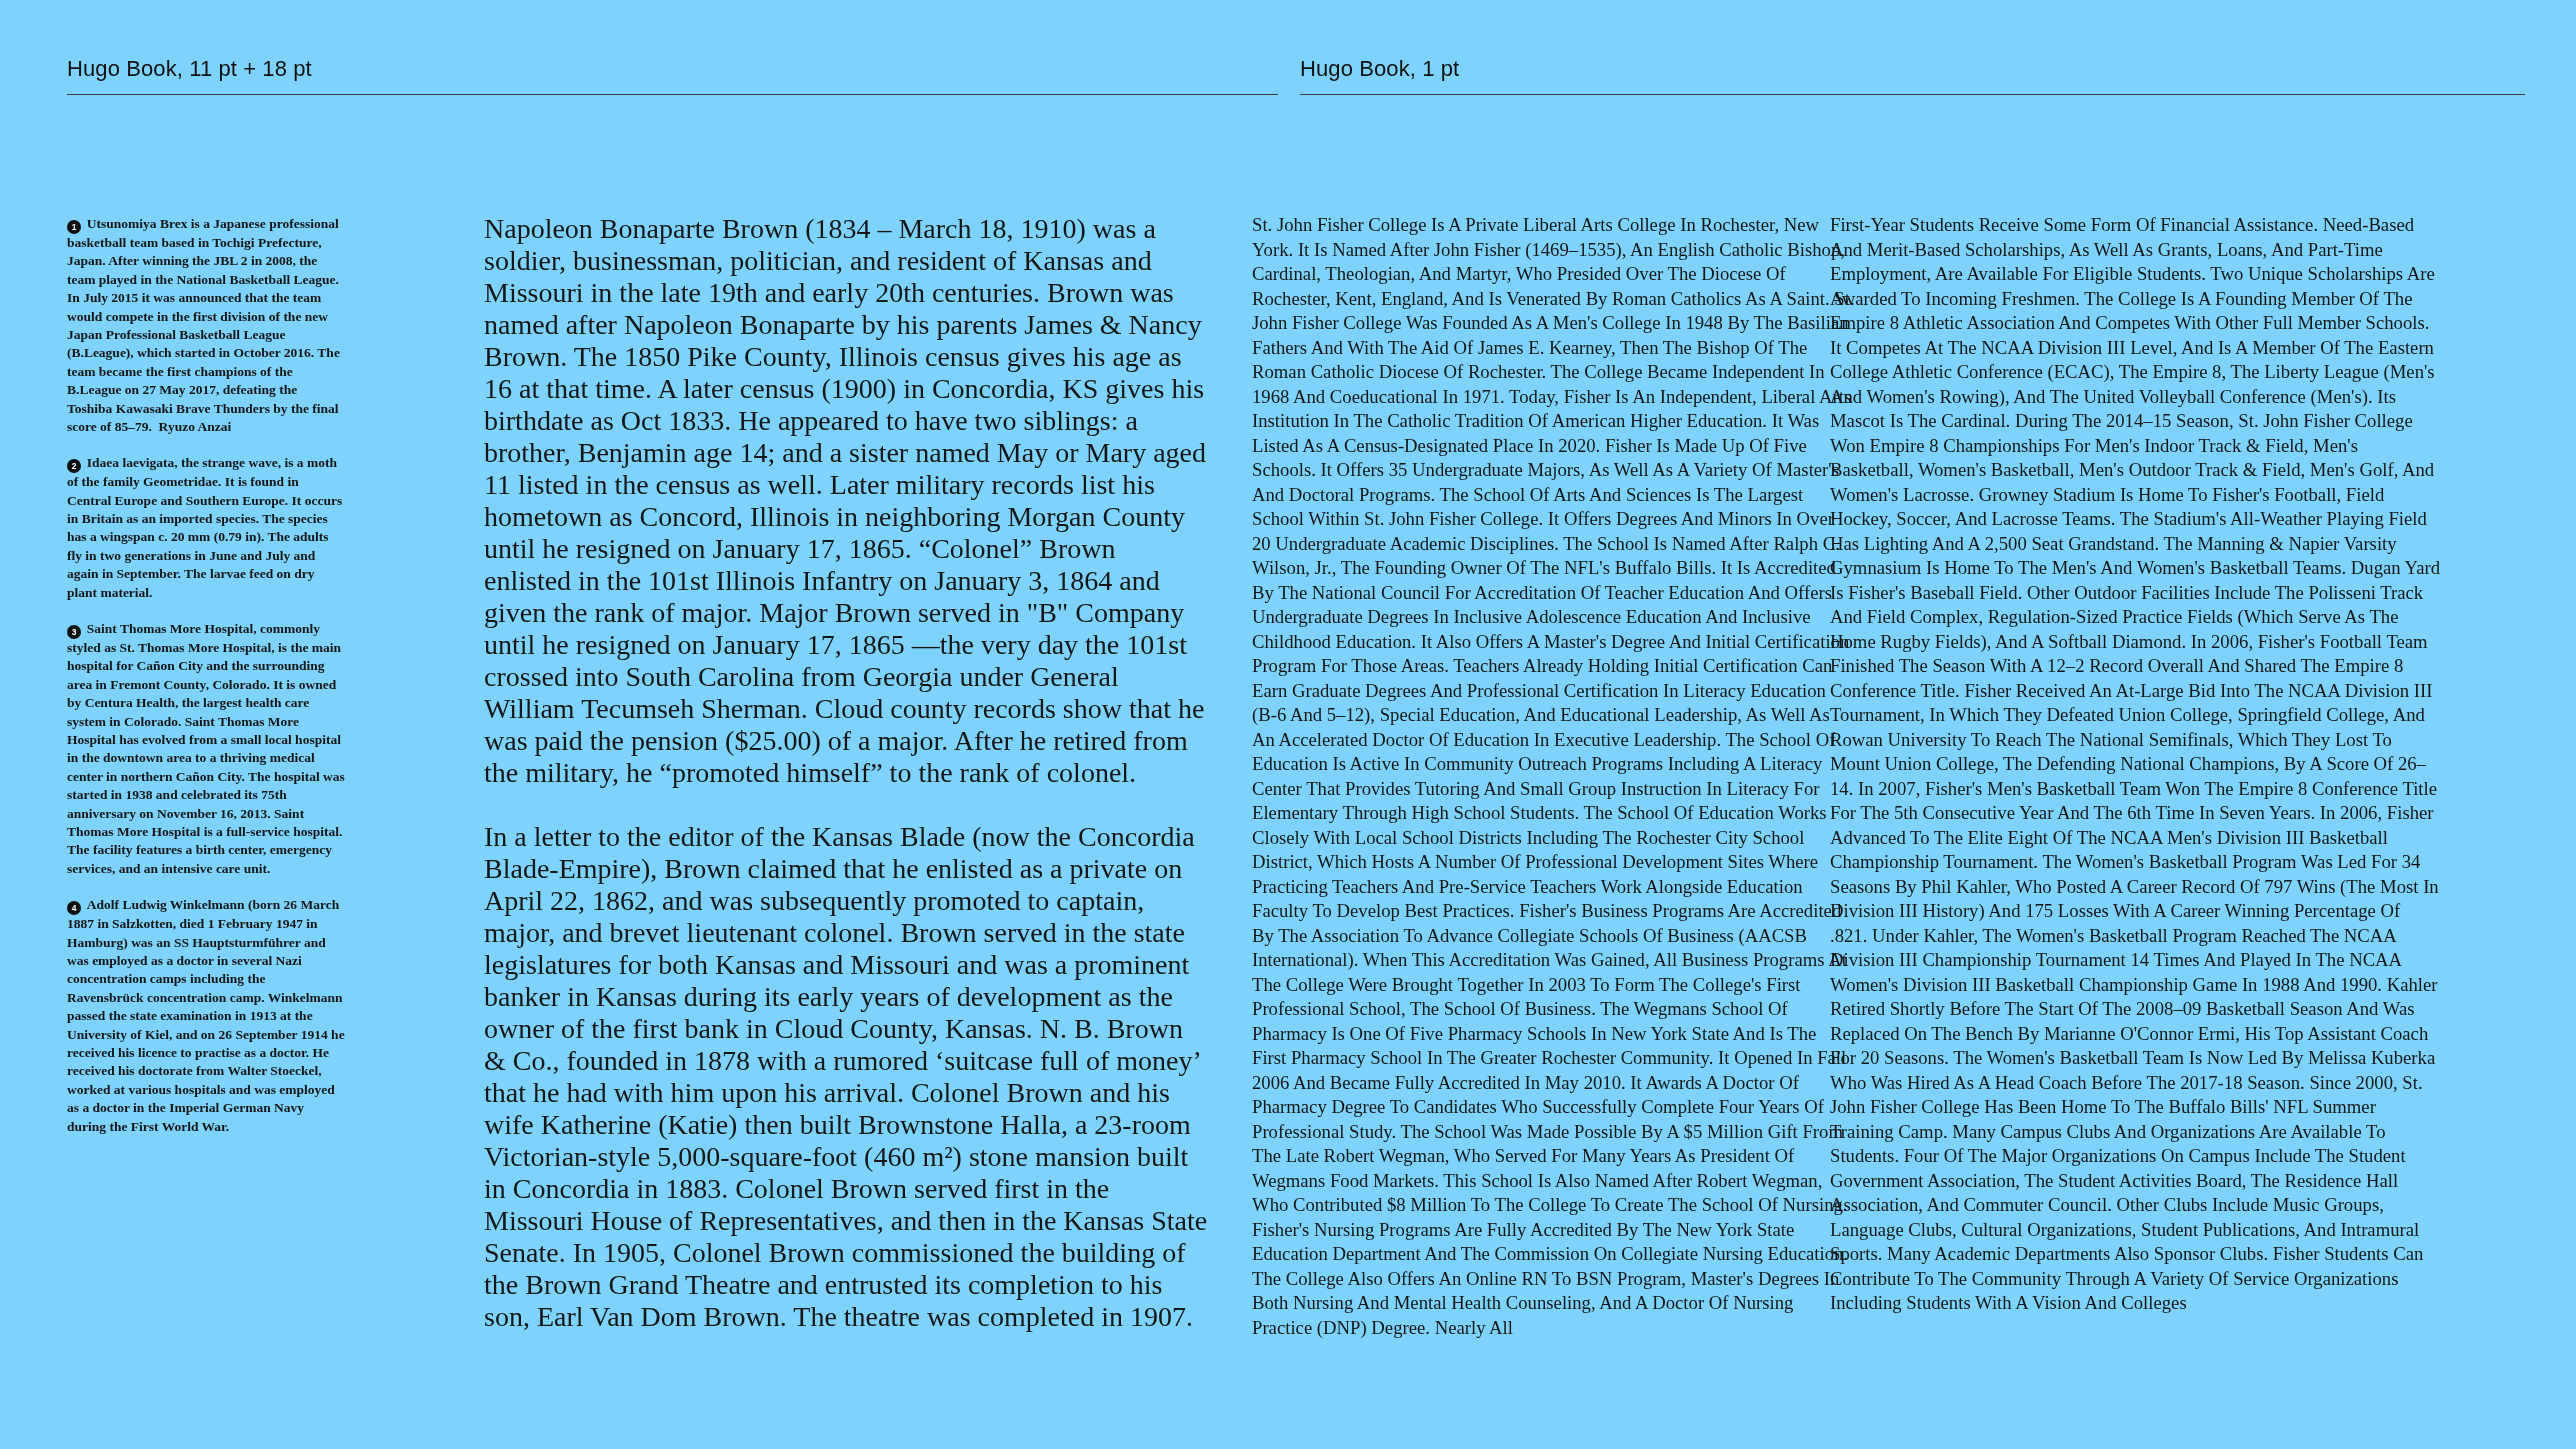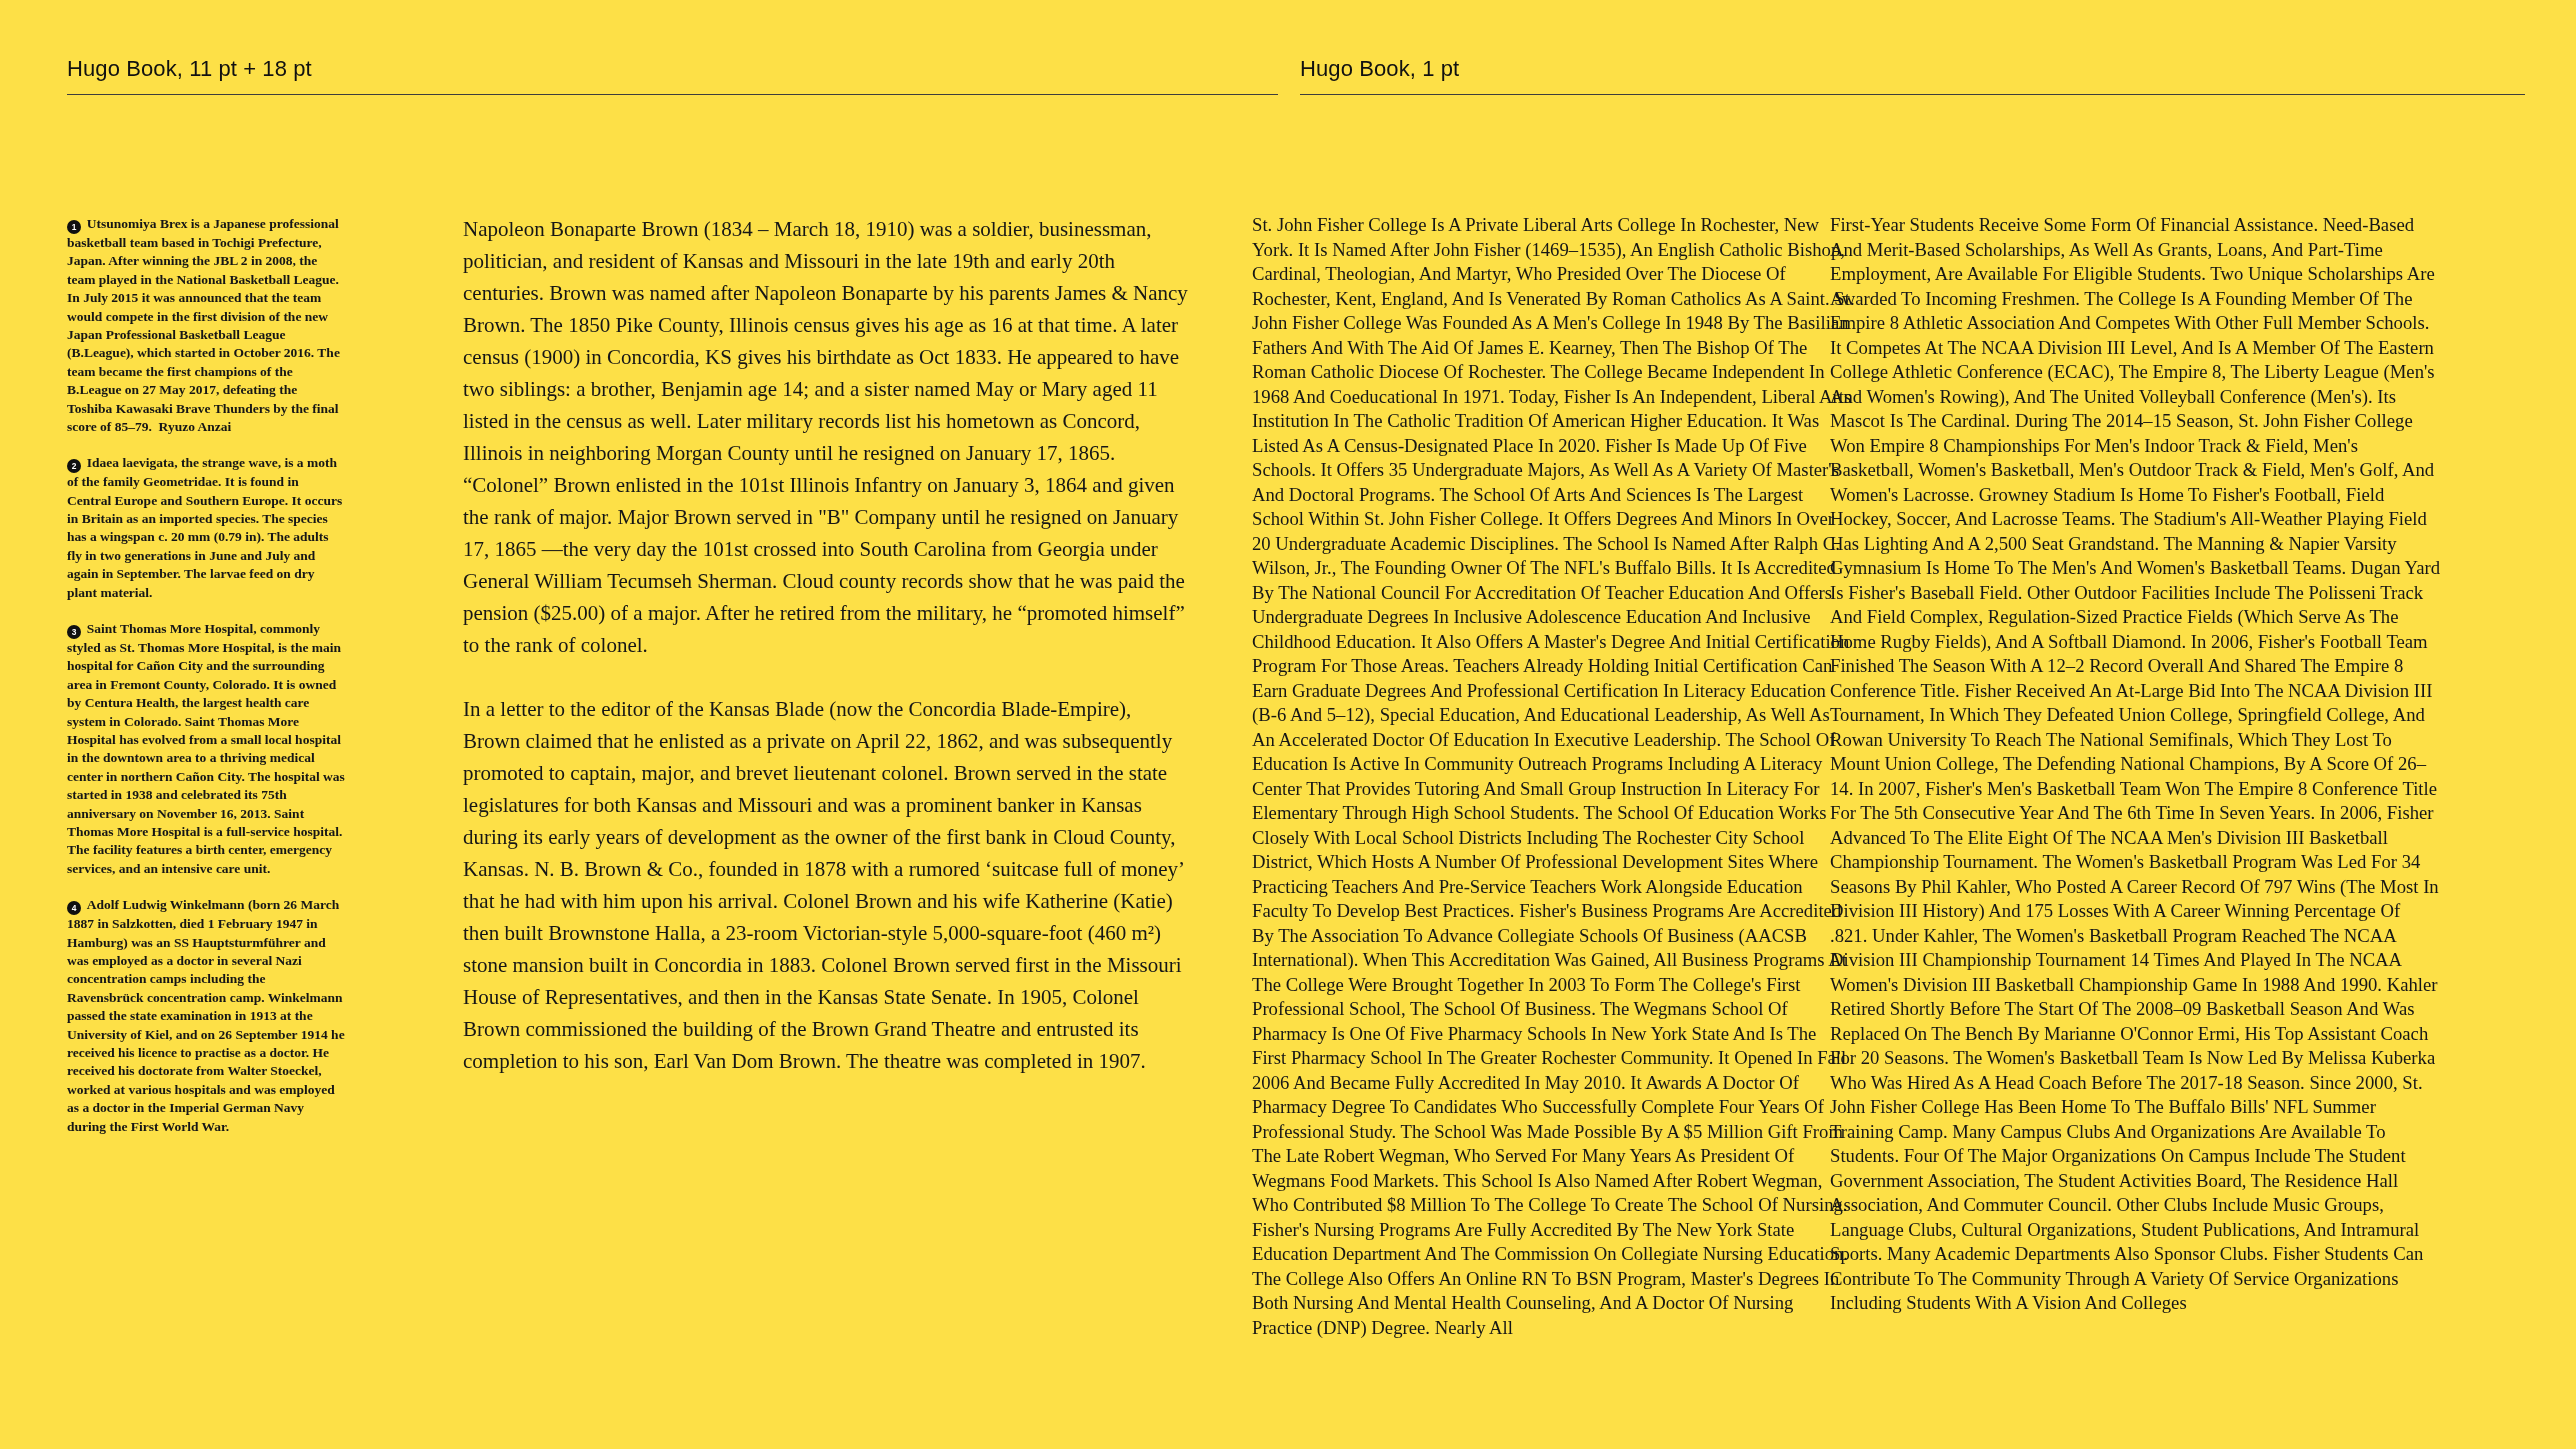--- a/index.html
+++ b/index.html
@@ -1,20 +1,20 @@
 <!DOCTYPE html>
 <html style="font-size:10.3px"><head>
 <meta charset="utf-8">
 <style>
   html, body { margin: 0; padding: 0; background: #ffffff; }
   .page {
     position: relative;
     width: 2576px;
     height: 1449px;
-    background: #fde047;
+    background: #7dd3fc;
     color: #161616;
     font-family: "Liberation Serif", serif;
     overflow: hidden;
   }
   .spec-header {
     position: absolute;
     top: 57px;
     font-family: "Liberation Sans", sans-serif;
     font-size: 22px;
     line-height: 1.1;
@@ -53,24 +53,24 @@
     font-family: "Liberation Sans", sans-serif;
     font-size: 8.4px;
     line-height: 14px;
     text-align: center;
     margin-right: 5.8px;
     vertical-align: -1.9px;
   }
 
   .main-col {
     position: absolute;
-    left: 463px;
+    left: 484px;
     top: 213px;
     width: 725px;
-    font-size: 21px;
+    font-size: 28px;
     line-height: 32px;
   }
   .main-col p { margin: 0 0 32px 0; }
 
   .right-col {
     position: absolute;
     top: 213px;
     font-size: 18.7px;
     line-height: 24.5px;
   }

